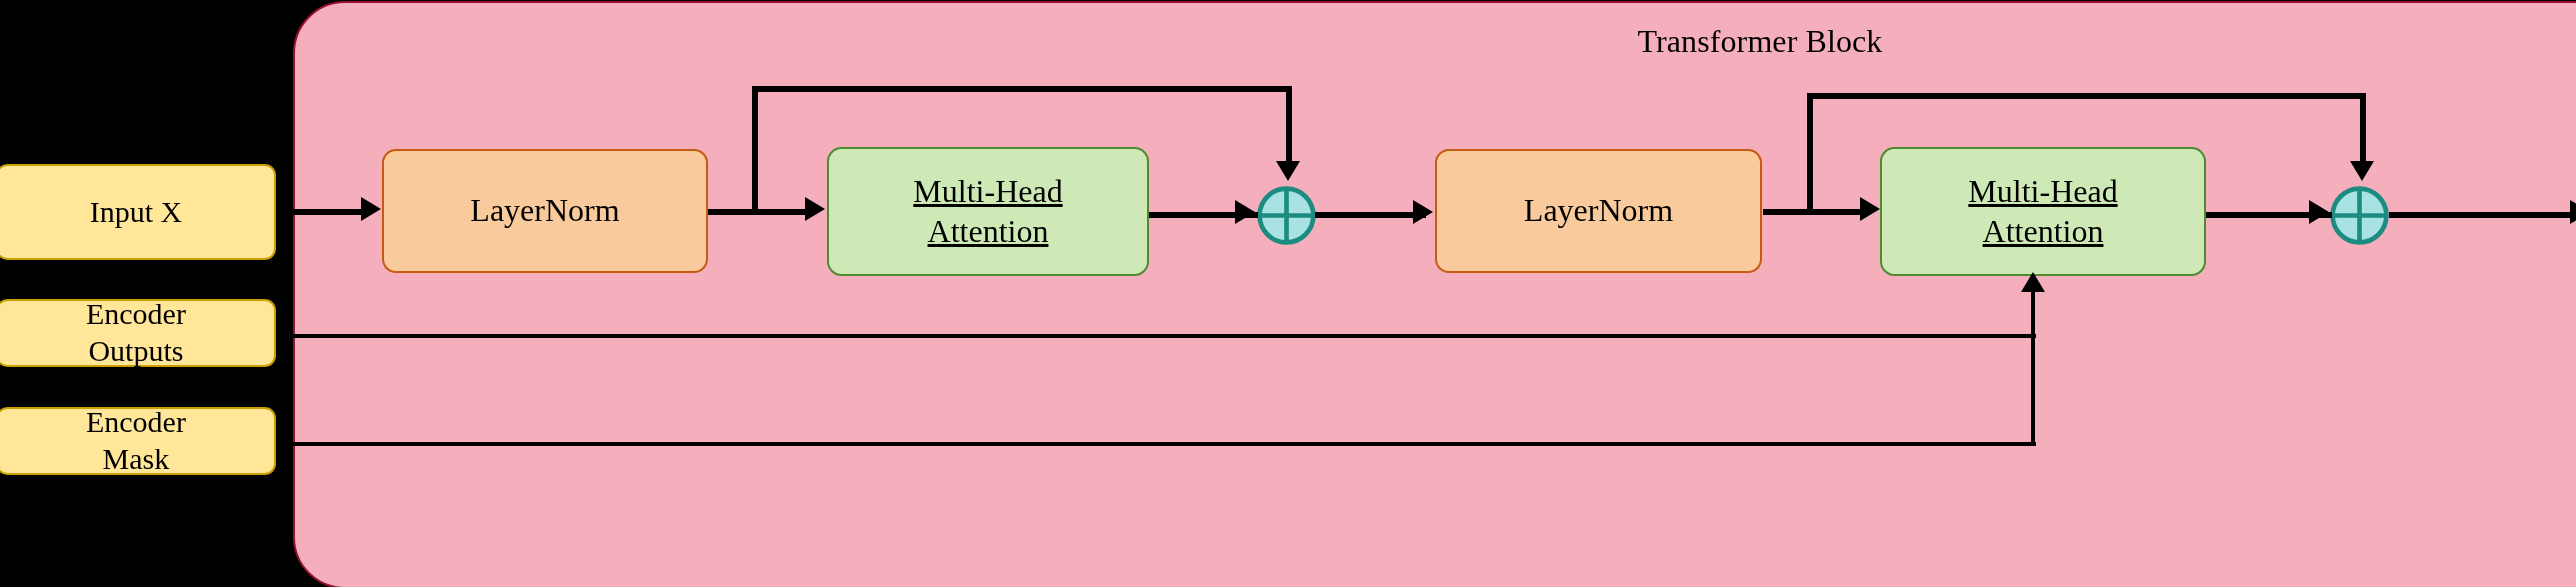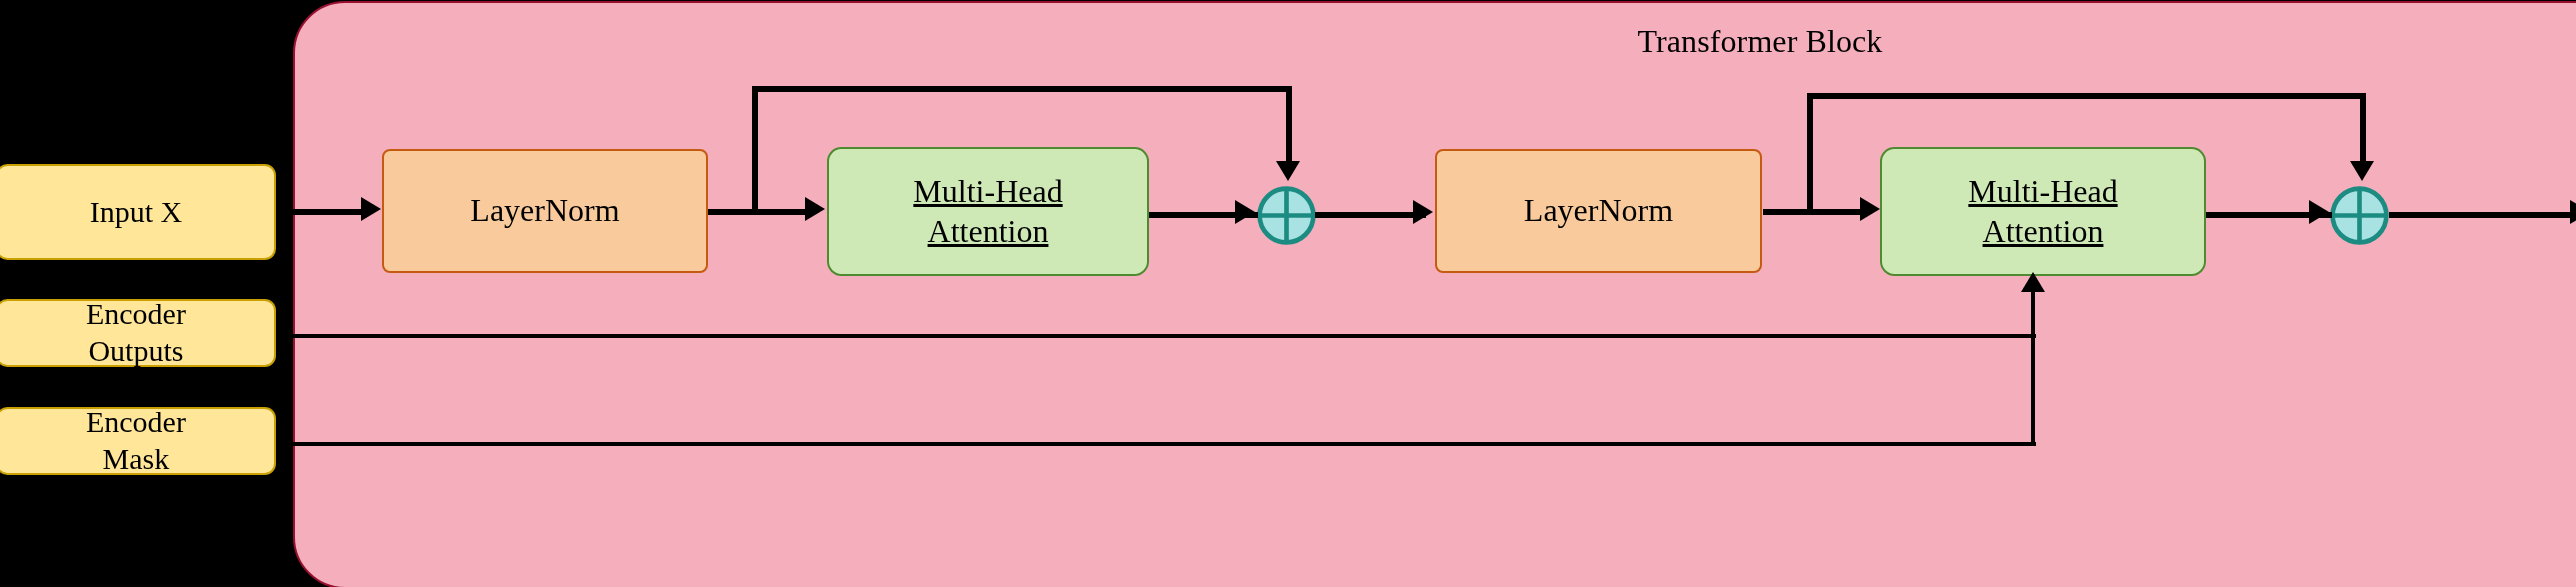--- a/index.html
+++ b/index.html
@@ -12,21 +12,21 @@
 
   
   #tblock{position:absolute;left:293px;top:1px;width:2934px;height:584px;
           background:#F4AEBC;border:2.6px solid #97112F;border-radius:52px;}
   #tblock-title{position:absolute;left:293px;top:23px;width:2934px;text-align:center;
                 color:#000;font-size:32px;letter-spacing:0.1px;}
 
   
   .io{background:#FFE699;border:2.6px solid #C9A000;border-radius:11.3px;font-size:30px;}
   
-  .norm{background:#F9CB9C;border:2.6px solid #C55A11;border-radius:8px;font-size:32px;}
+  .norm{background:#F9CB9C;border:2.6px solid #C55A11;border-radius:14px;font-size:32px;}
   
   .proc{background:#CFE9B6;border:2.6px solid #4E8B30;border-radius:14.4px;font-size:32px;text-decoration:underline;}
 
   
   .addnode{position:absolute;}
   .addnode svg{display:block;overflow:visible;}
 
   
   .edge{position:absolute;background:#000;}
   .h{height:5.7px;}

